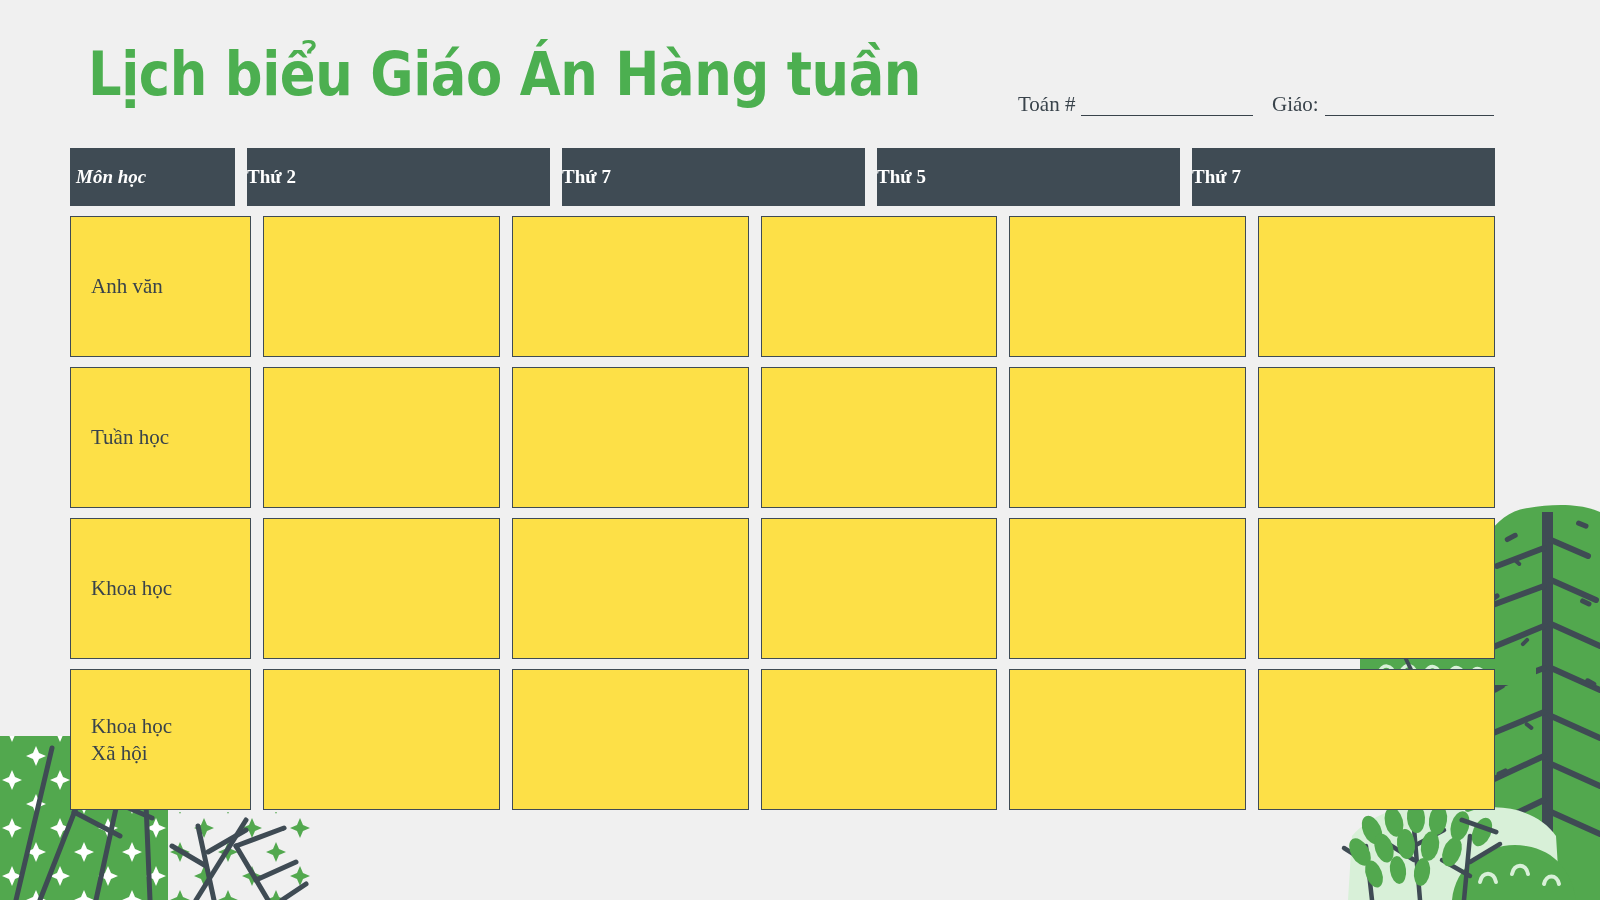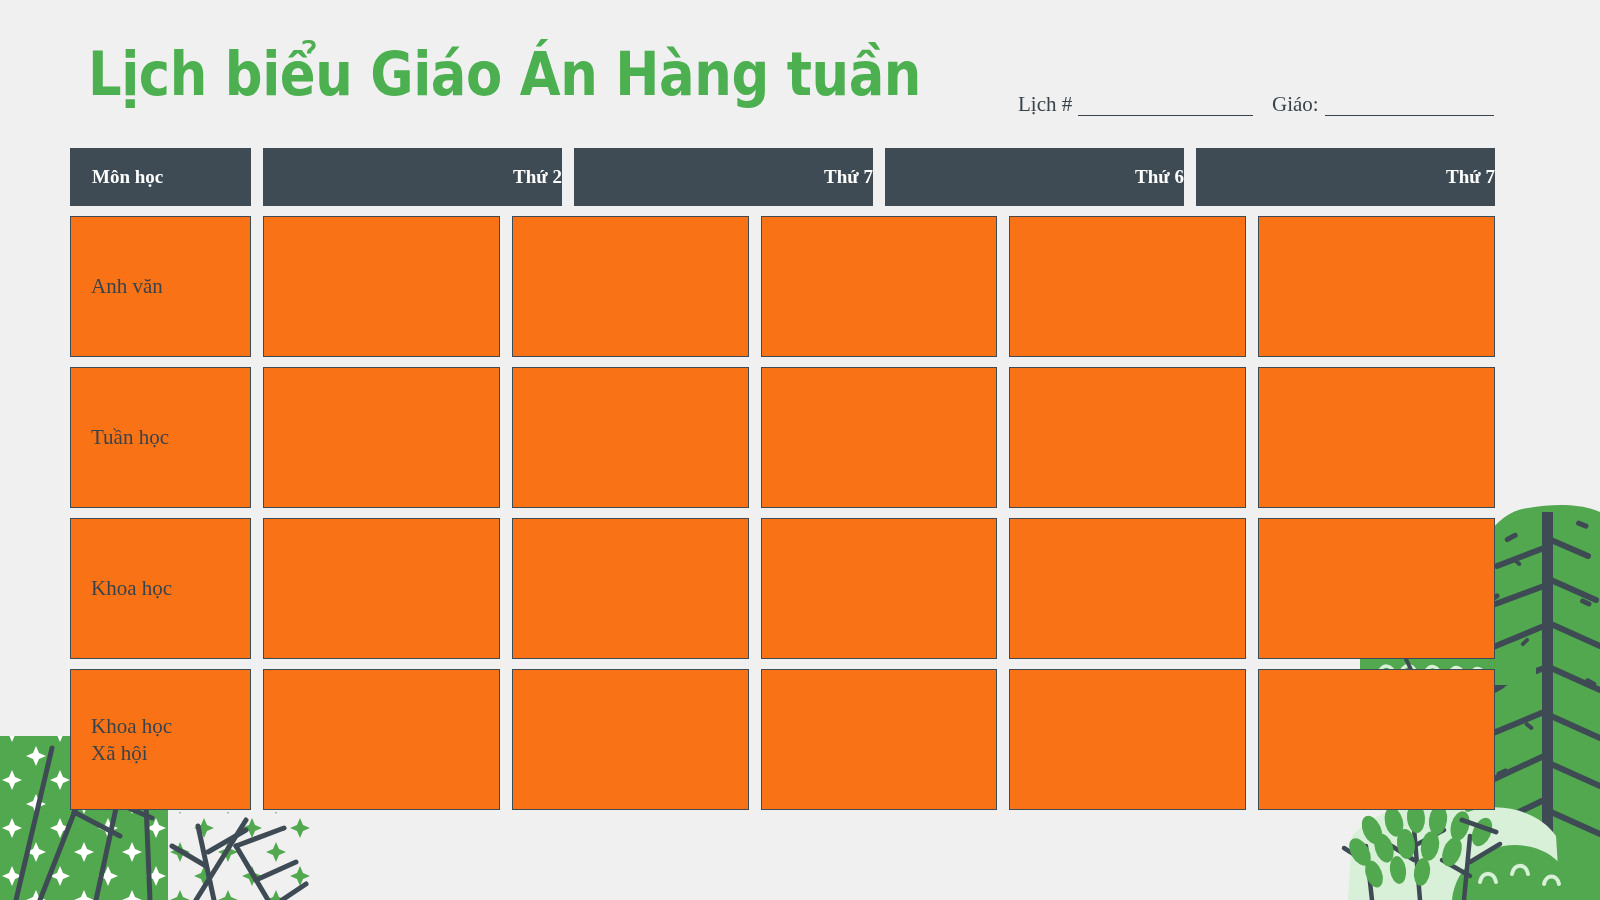--- a/index.html
+++ b/index.html
@@ -103,32 +103,32 @@
     box-sizing: border-box;
   }
   .head-cell .head-text {
     font-family: "Liberation Serif", serif;
     font-weight: bold;
     font-size: 19px;
     color: #ffffff;
     white-space: nowrap;
   }
   .head-subject {
-    width: 181px;
-    padding-left: 22px;
+    width: 165px;
+    padding-left: 6px;
     justify-content: flex-start;
+    font-style: italic;
   }
   .head-day {
     flex: 1 1 0;
-    justify-content: flex-end;
-    padding-left: 36px;
+    justify-content: flex-start;
   }
 
   .body-cell {
-    background: #f97316;
+    background: #fde047;
     border: 1.6px solid #3f4b54;
     height: 141px;
     box-sizing: border-box;
     display: flex;
     align-items: center;
   }
   .cell-subject {
     width: 181px;
     padding-left: 20px;
   }
@@ -282,21 +282,21 @@
         <path d="M256 880 L296 862"></path>
         <path d="M282 900 L306 884"></path>
       </g>
     </g>
   </svg>
 
   <div class="header">
     <div class="page-title">Lịch biểu Giáo Án Hàng tuần</div>
 
     <div class="field-group field-week">
-      <span class="field-label">Lịch #</span>
+      <span class="field-label">Toán #</span>
       <span class="field-line"></span>
     </div>
 
     <div class="field-group field-date">
       <span class="field-label">Giáo:</span>
       <span class="field-line"></span>
     </div>
   </div>
 
   <div class="schedule">
@@ -305,21 +305,21 @@
       <div class="head-cell head-subject">
         <span class="head-text">Môn học</span>
       </div>
       <div class="head-cell head-day">
         <span class="head-text">Thứ 2</span>
       </div>
       <div class="head-cell head-day">
         <span class="head-text">Thứ 7</span>
       </div>
       <div class="head-cell head-day">
-        <span class="head-text">Thứ 6</span>
+        <span class="head-text">Thứ 5</span>
       </div>
       <div class="head-cell head-day">
         <span class="head-text">Thứ 7</span>
       </div>
     </div>
 
     <div class="srow">
       <div class="body-cell cell-subject">
         <span class="subject-text">Anh văn</span>
       </div>

